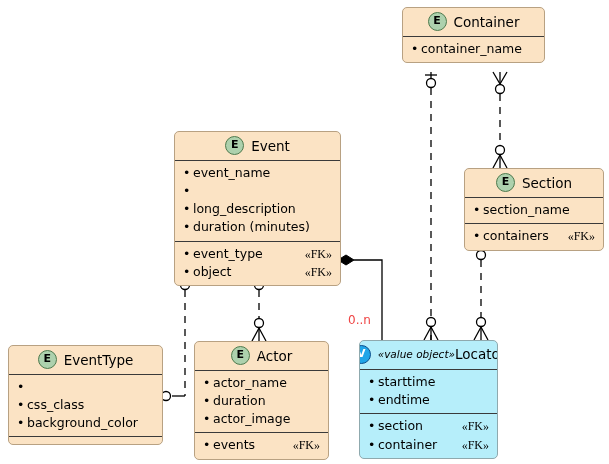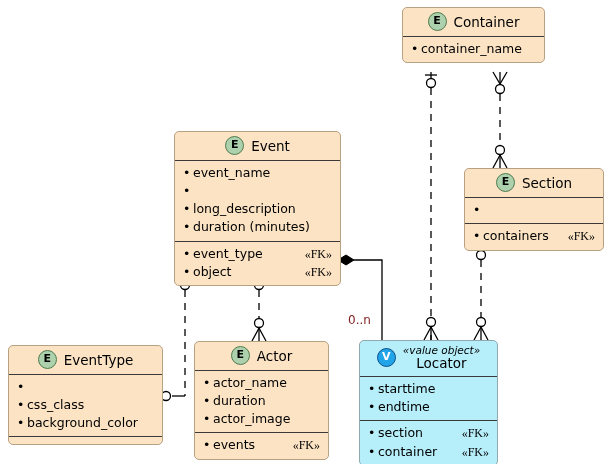--- a/index.html
+++ b/index.html
@@ -50,21 +50,21 @@
   }
   .hdr-stack {
     display: flex;
     align-items: center;
     justify-content: center;
     gap: 7px;
     white-space: nowrap;
   }
   .hdr-textcol {
     display: flex;
-    flex-direction: column;
+    flex-direction: row;
     align-items: center;
     line-height: 1.08;
   }
   .badge {
     width: 17px;
     height: 17px;
     border-radius: 50%;
     background: #ADD1AD;
     border: 1px solid #4E7A4E;
     color: #000;
@@ -112,21 +112,21 @@
     position: absolute;
     left: 0;
     top: 0;
     width: 609px;
     height: 464px;
     pointer-events: none;
   }
   .mult-label {
     position: absolute;
     font-size: 12px;
-    color: #7f1d1d;
+    color: #ef4444;
     white-space: nowrap;
   }
 </style>
 </head>
 <body>
 
 <div id="diagram">
 
   <svg class="svg-layer" viewBox="0 0 609 464" width="609" height="464">
 
@@ -245,20 +245,21 @@
   <div class="entity" style="left:464px; top:168px; width:140px;">
     <div class="compartment hdr">
       <div class="hdr-row">
         <span class="badge">E</span>
         <span class="ent-title">Section</span>
       </div>
     </div>
     <div class="compartment">
       <div class="attr">
         <span class="dot">•</span>
+        <span class="aname">section_name</span>
       </div>
     </div>
     <div class="compartment">
       <div class="attr">
         <span class="dot">•</span>
         <span class="aname">containers</span>
         <span class="fk">«FK»</span>
       </div>
     </div>
   </div>

